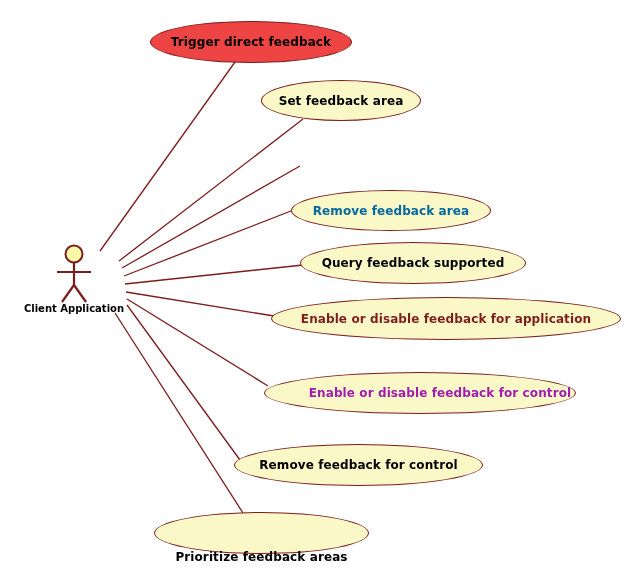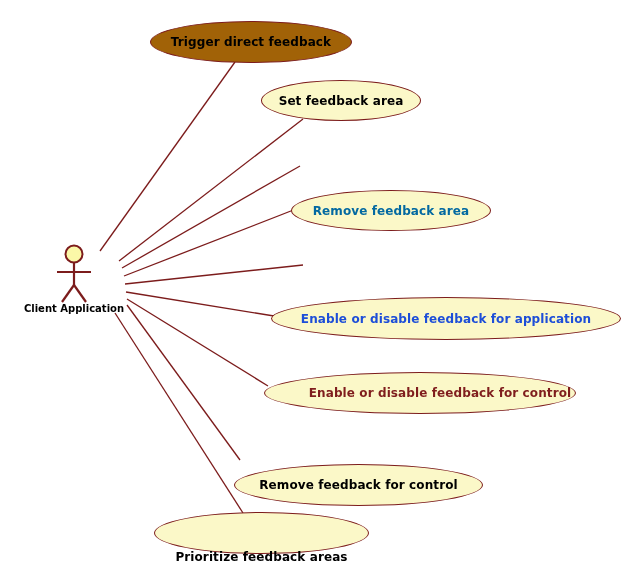--- a/index.html
+++ b/index.html
@@ -89,34 +89,37 @@
     <svg id="actor-svg" width="120" height="70" viewBox="0 0 120 70">
       <circle cx="60" cy="14" r="8.5" fill="#fbf8a8" stroke="#7c1c1c" stroke-width="2"></circle>
       <line x1="60" y1="22.5" x2="60" y2="45" stroke="#7c1c1c" stroke-width="2.2"></line>
       <line x1="43" y1="32" x2="77" y2="32" stroke="#7c1c1c" stroke-width="2.2"></line>
       <line x1="60" y1="45" x2="48" y2="62" stroke="#7c1c1c" stroke-width="2.2"></line>
       <line x1="60" y1="45" x2="72" y2="62" stroke="#7c1c1c" stroke-width="2.2"></line>
     </svg>
     <div id="actor-label">Client Application</div>
   </div>
 
-<div class="usecase" style="left: 150px; top: 21px; width: 202px; height: 42px; background: #a16207; border-color: rgb(124, 28, 28);">
+<div class="usecase" style="left: 150px; top: 21px; width: 202px; height: 42px; background: #ef4444; border-color: rgb(124, 28, 28);">
       <span class="usecase-label" style="color: rgb(0, 0, 0);">Trigger direct feedback</span>
     </div>
     <div class="usecase" style="left: 261px; top: 80px; width: 160px; height: 41px; background: rgb(251, 248, 200); border-color: rgb(124, 28, 28);">
       <span class="usecase-label" style="color: #000000;">Set feedback area</span>
     </div>
     <div class="usecase" style="left: 291px; top: 190px; width: 200px; height: 41px; background: rgb(251, 248, 200); border-color: rgb(124, 28, 28);">
       <span class="usecase-label" style="color: #0369a1;">Remove feedback area</span>
     </div>
+    <div class="usecase" style="left: 300px; top: 242px; width: 226px; height: 42px; background: rgb(251, 248, 200); border-color: rgb(124, 28, 28);">
+      <span class="usecase-label" style="color: rgb(0, 0, 0);">Query feedback supported</span>
+    </div>
     <div class="usecase" style="left: 271px; top: 297px; width: 350px; height: 43px; background: rgb(251, 248, 200); border-color: rgb(124, 28, 28);">
-      <span class="usecase-label" style="color: #1d4ed8;">Enable or disable feedback for application</span>
+      <span class="usecase-label" style="color: #7f1d1d;">Enable or disable feedback for application</span>
     </div>
     <div class="usecase" style="left: 264px; top: 372px; width: 312px; height: 42px; background: rgb(251, 248, 200); border-color: rgb(124, 28, 28);">
-      <span class="usecase-label" style="color: #7f1d1d; padding-left: 40px;">Enable or disable feedback for control</span>
+      <span class="usecase-label" style="color: #a21caf; padding-left: 40px;">Enable or disable feedback for control</span>
     </div>
-    <div class="usecase" style="left: 234px; top: 464px; width: 249px; height: 42px; background: rgb(251, 248, 200); border-color: rgb(124, 28, 28);">
+    <div class="usecase" style="left: 234px; top: 444px; width: 249px; height: 42px; background: rgb(251, 248, 200); border-color: rgb(124, 28, 28);">
       <span class="usecase-label" style="color: rgb(0, 0, 0);">Remove feedback for control</span>
     </div>
     <div class="usecase" style="left: 154px; top: 512px; width: 215px; height: 42px; background: rgb(251, 248, 200); border-color: rgb(124, 28, 28);">
       <span class="usecase-label" style="color: rgb(0, 0, 0); margin-top: 48px;">Prioritize feedback areas</span>
     </div>
   </div>
 
 </body></html>

